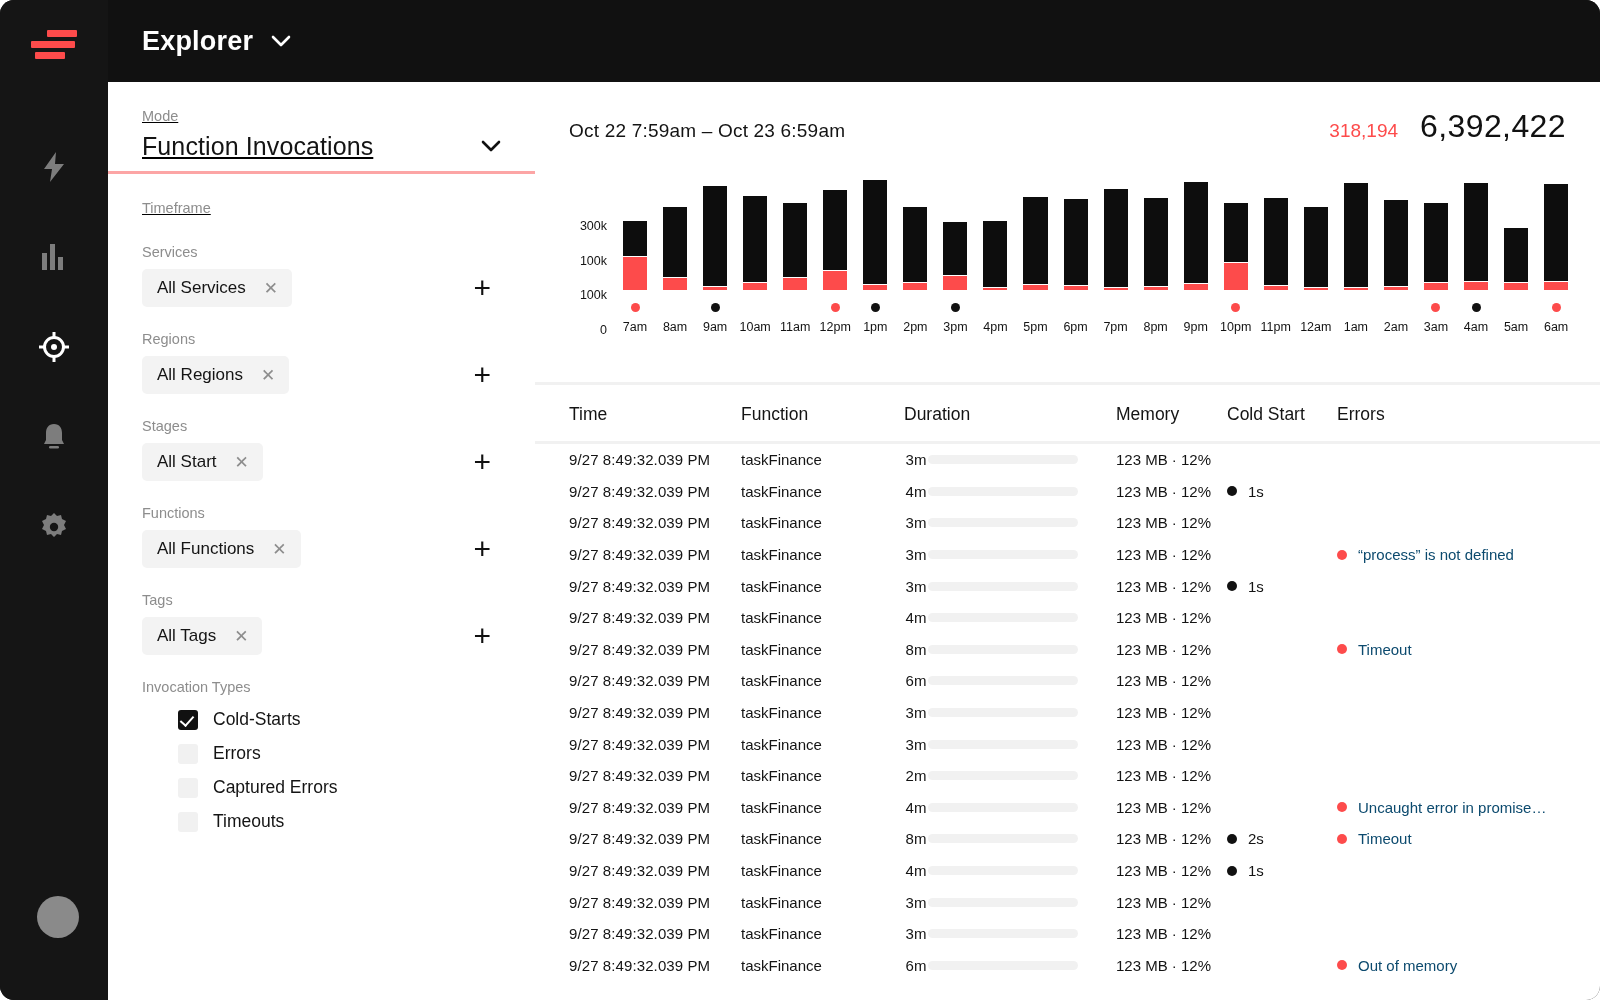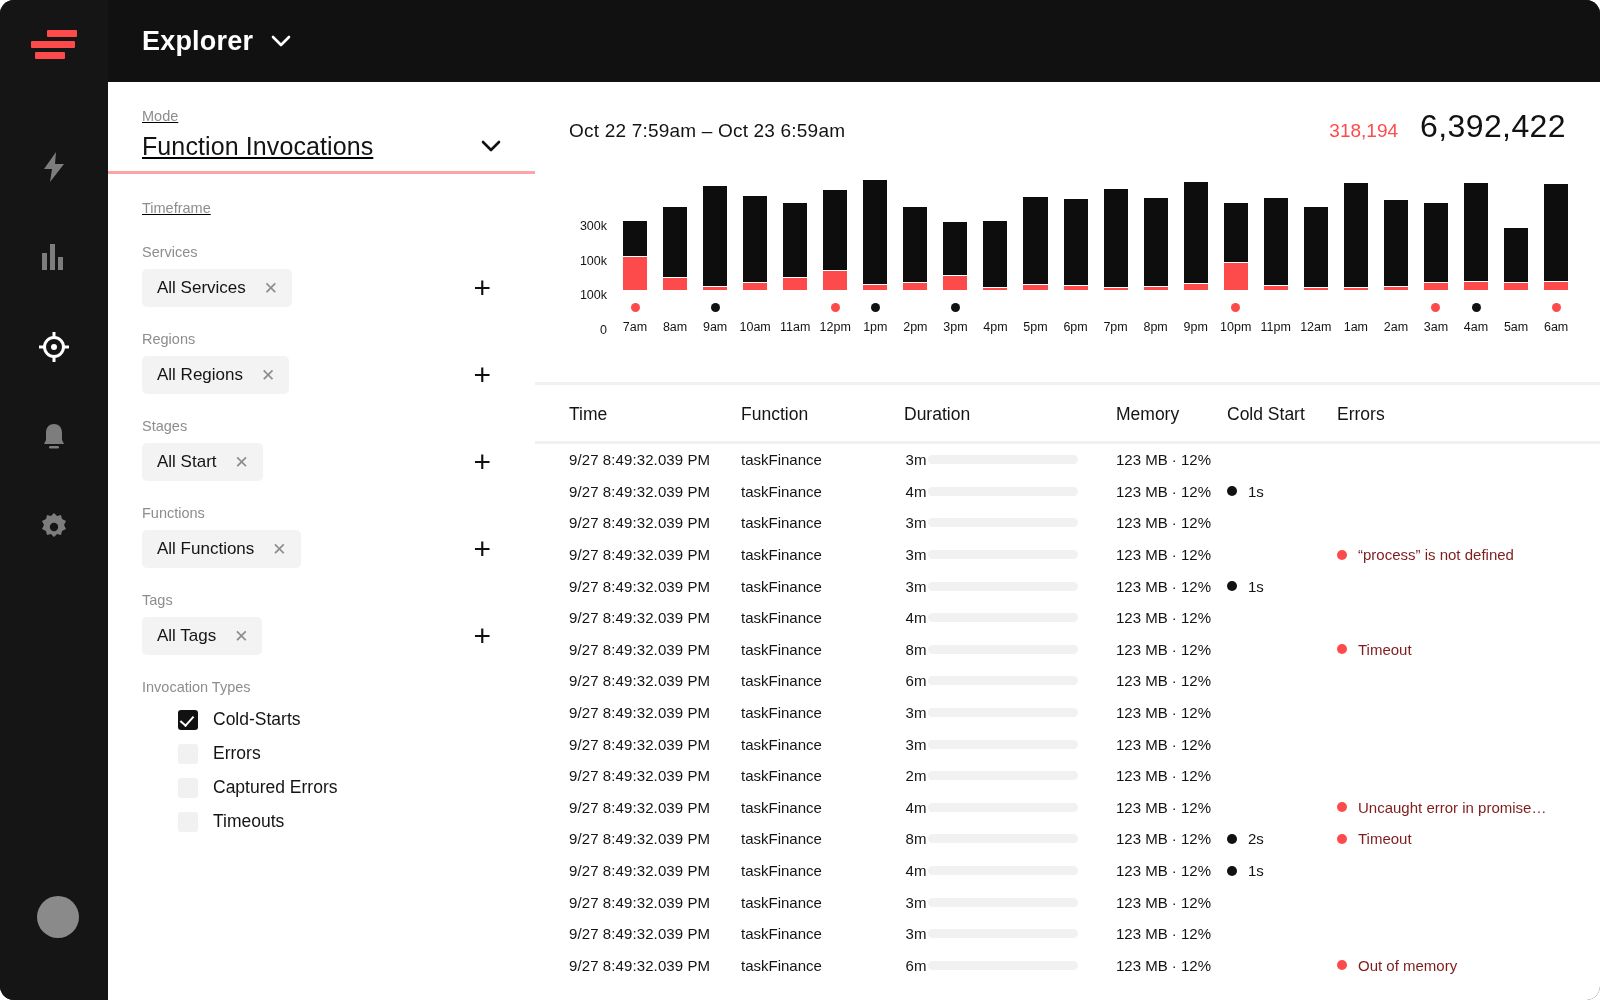--- a/index.html
+++ b/index.html
@@ -145,21 +145,21 @@
   .td.c-time { letter-spacing: .1px; }
   .durwrap { display: flex; align-items: center; gap: 0; text-align: center; }
   .durtext { width: 24px; font-size: 15px; color: #141414; }
   .track { width: 150px; height: 9px; border-radius: 5px; background: #f1f1f1; overflow: hidden; }
   .fill { height: 9px; border-radius: 5px; background: #111111; }
   .cold { display: flex; align-items: center; gap: 11px; }
   .cdot { width: 10px; height: 10px; border-radius: 50%; background: #111111; }
   .ctxt { font-size: 15px; color: #141414; }
   .errcell { display: flex; align-items: center; gap: 11px; }
   .edot { width: 10px; height: 10px; border-radius: 50%; background: #fd4b4b; flex: none; }
-  .etxt { font-size: 15px; color: #7f1d1d; white-space: nowrap; }
+  .etxt { font-size: 15px; color: #0c4a6e; white-space: nowrap; }
 </style>
 </head>
 <body>
 
 <div class="app">
 
   <div class="rail">
     <div class="logo">
       <i></i>
         <i></i>

